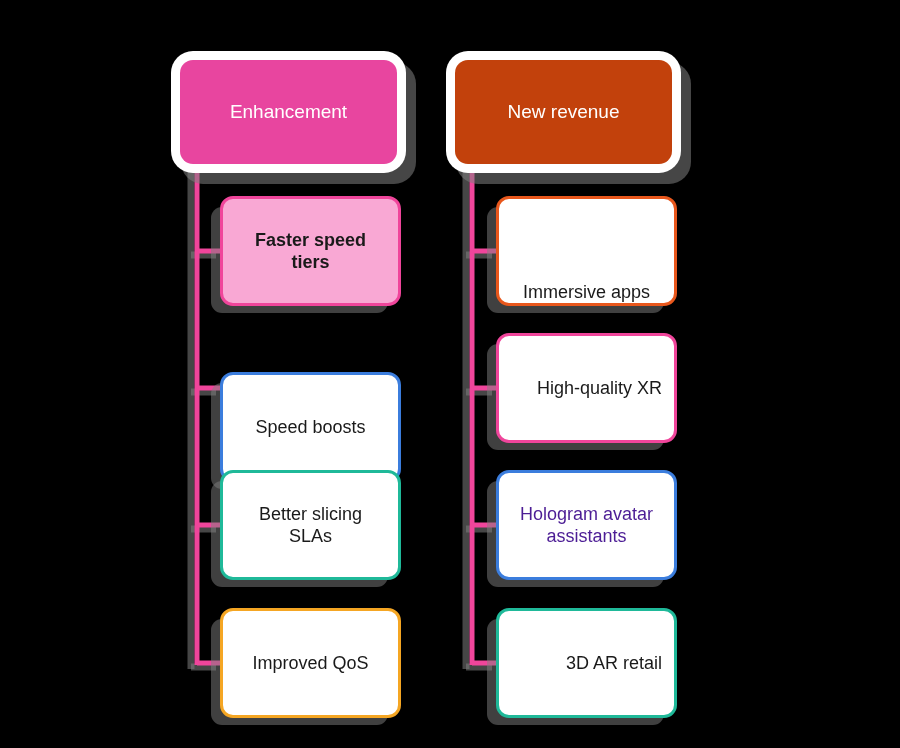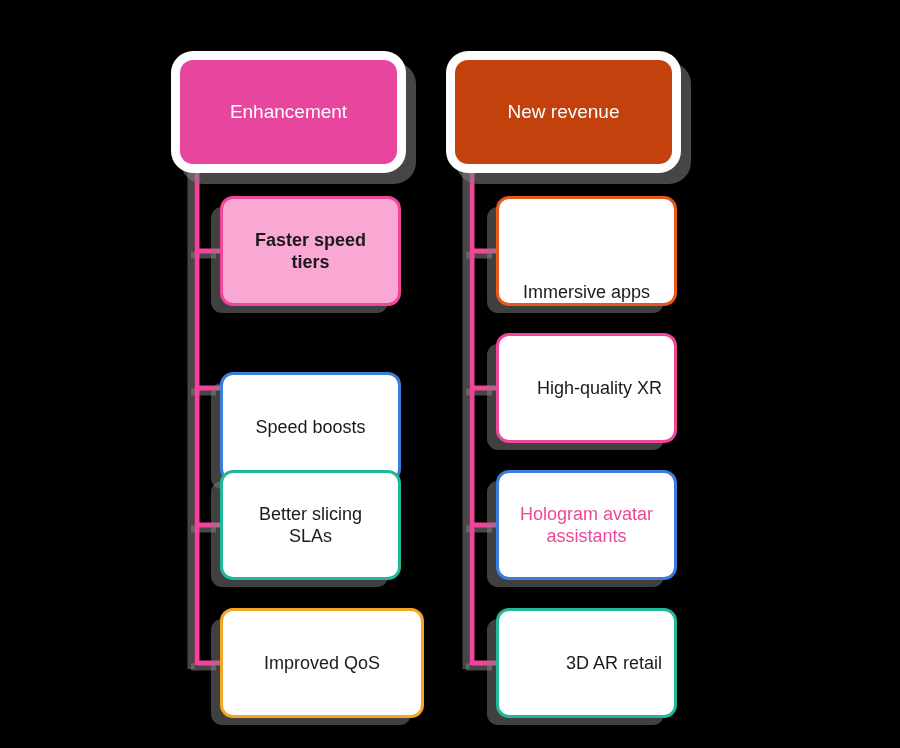--- a/index.html
+++ b/index.html
@@ -96,33 +96,33 @@
       </div>
       <div class="node leaf" style="left: 220px; top: 196px; width: 181px; height: 110px; border-color: rgb(240, 69, 155); background: #f9a8d4; color: rgb(26, 26, 26); font-weight: bold;">
         <span class="node-label">Faster speed tiers</span>
       </div>
       <div class="node leaf" style="left: 220px; top: 333px; width: 181px; height: 110px; border-color: rgb(59, 125, 221); background: rgb(255, 255, 255); color: rgb(26, 26, 26); margin-top: 39px;">
         <span class="node-label">Speed boosts</span>
       </div>
       <div class="node leaf" style="left: 220px; top: 470px; width: 181px; height: 110px; border-color: rgb(31, 185, 153); background: rgb(255, 255, 255); color: rgb(26, 26, 26);">
         <span class="node-label">Better slicing SLAs</span>
       </div>
-      <div class="node leaf" style="left: 220px; top: 608px; width: 204px; height: 110px; border-color: rgb(245, 166, 35); background: rgb(255, 255, 255); color: rgb(26, 26, 26);">
+      <div class="node leaf" style="left: 220px; top: 608px; width: 181px; height: 110px; border-color: rgb(245, 166, 35); background: rgb(255, 255, 255); color: rgb(26, 26, 26);">
         <span class="node-label">Improved QoS</span>
       </div>
       <div class="node root" style="left: 455px; top: 60px; width: 217px; height: 104px; background: #c2410c; color: rgb(255, 255, 255);">
         <span class="node-label">New revenue</span>
       </div>
       <div class="node leaf" style="left: 496px; top: 196px; width: 181px; height: 110px; border-color: rgb(232, 87, 28); background: rgb(255, 255, 255); color: rgb(26, 26, 26); align-items: flex-end;">
         <span class="node-label">Immersive apps</span>
       </div>
       <div class="node leaf" style="left: 496px; top: 333px; width: 181px; height: 110px; border-color: rgb(240, 69, 155); background: rgb(255, 255, 255); color: rgb(26, 26, 26); justify-content: flex-end;">
         <span class="node-label">High-quality XR</span>
       </div>
-      <div class="node leaf" style="left: 496px; top: 470px; width: 181px; height: 110px; border-color: rgb(59, 125, 221); background: rgb(255, 255, 255); color: #ec4899;">
+      <div class="node leaf" style="left: 496px; top: 470px; width: 181px; height: 110px; border-color: rgb(59, 125, 221); background: rgb(255, 255, 255); color: #4c1d95;">
         <span class="node-label">Hologram avatar
 assistants</span>
       </div>
       <div class="node leaf" style="left: 496px; top: 608px; width: 181px; height: 110px; border-color: rgb(31, 185, 153); background: rgb(255, 255, 255); color: rgb(26, 26, 26); justify-content: flex-end;">
         <span class="node-label">3D AR retail</span>
       </div>
     </div>
 
 </div>
 

